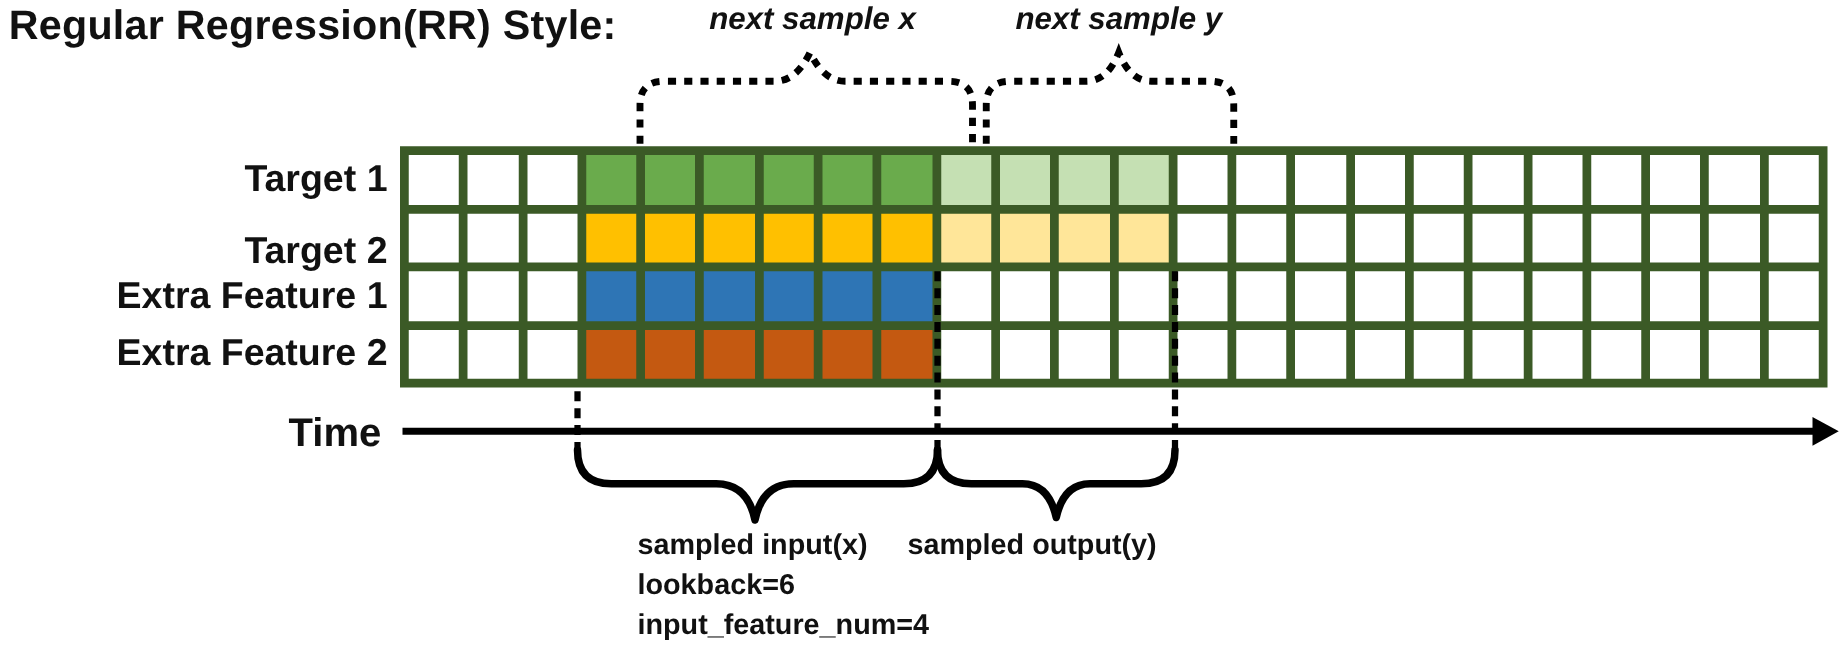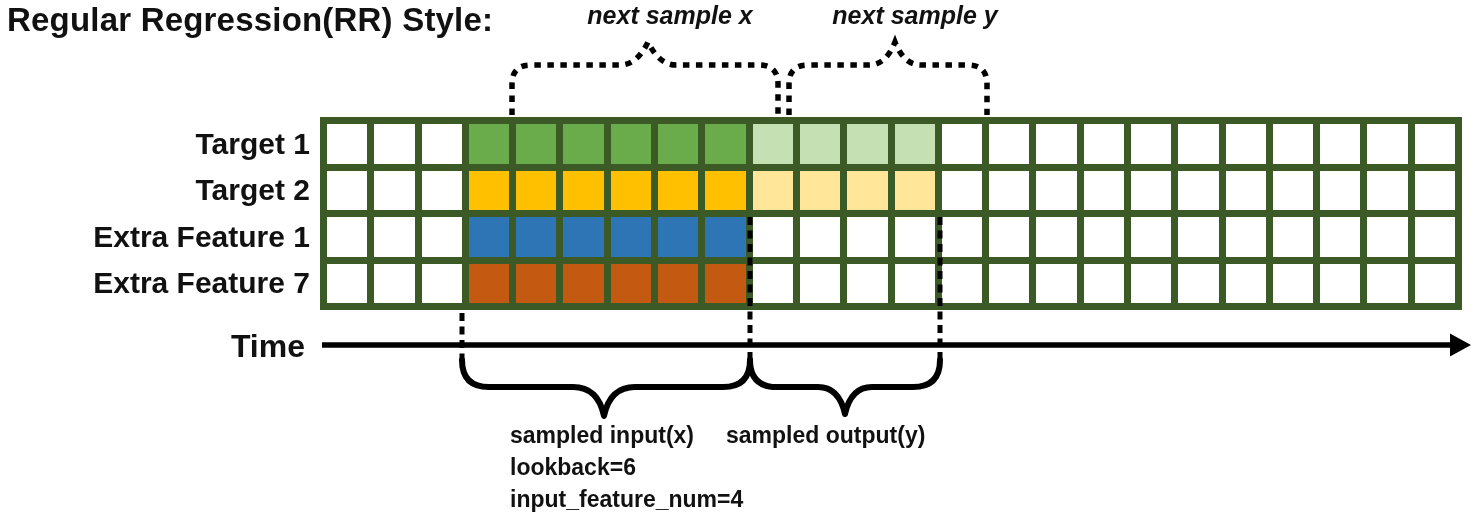--- a/index.html
+++ b/index.html
@@ -22,21 +22,20 @@
     white-space: nowrap;
   }
 
   .brace-label {
     top: 1px;
     transform: translateX(-50%);
     font-size: 25px;
     font-style: italic;
     font-weight: 600;
     white-space: nowrap;
-    margin-left: 20px;
   }
   #nsx-label { left: 650px; }
   #nsy-label { left: 895px; }
 
   .row-label {
     left: 0; width: 310px;
     text-align: right;
     font-size: 30px;
     font-weight: bold;
     line-height: 30px;
@@ -79,23 +78,23 @@
 <body>
 
 <div id="canvas">
 
   <div class="abs page-title">Regular Regression(RR) Style:</div>
 
   <div class="abs brace-label" id="nsx-label">next sample x</div>
   <div class="abs brace-label" id="nsy-label">next sample y</div>
 
   <div class="abs row-label" style="top:129px">Target 1</div>
-  <div class="abs row-label" style="top:175px">Target 2</div>
+  <div class="abs row-label" style="top:186px">Target 2</div>
   <div class="abs row-label" style="top:222px">Extra Feature 1</div>
-  <div class="abs row-label" style="top:268px">Extra Feature 7</div>
+  <div class="abs row-label" style="top:268px">Extra Feature 2</div>
 
   <div class="abs time-label">Time</div>
 
   <div class="abs" id="grid" style="background: rgb(59, 90, 38);">
       <div class="cell" style="background: rgb(255, 255, 255);"></div>
       <div class="cell" style="background: rgb(255, 255, 255);"></div>
       <div class="cell" style="background: rgb(255, 255, 255);"></div>
       <div class="cell" style="background: rgb(106, 171, 76);"></div>
       <div class="cell" style="background: rgb(106, 171, 76);"></div>
       <div class="cell" style="background: rgb(106, 171, 76);"></div>

